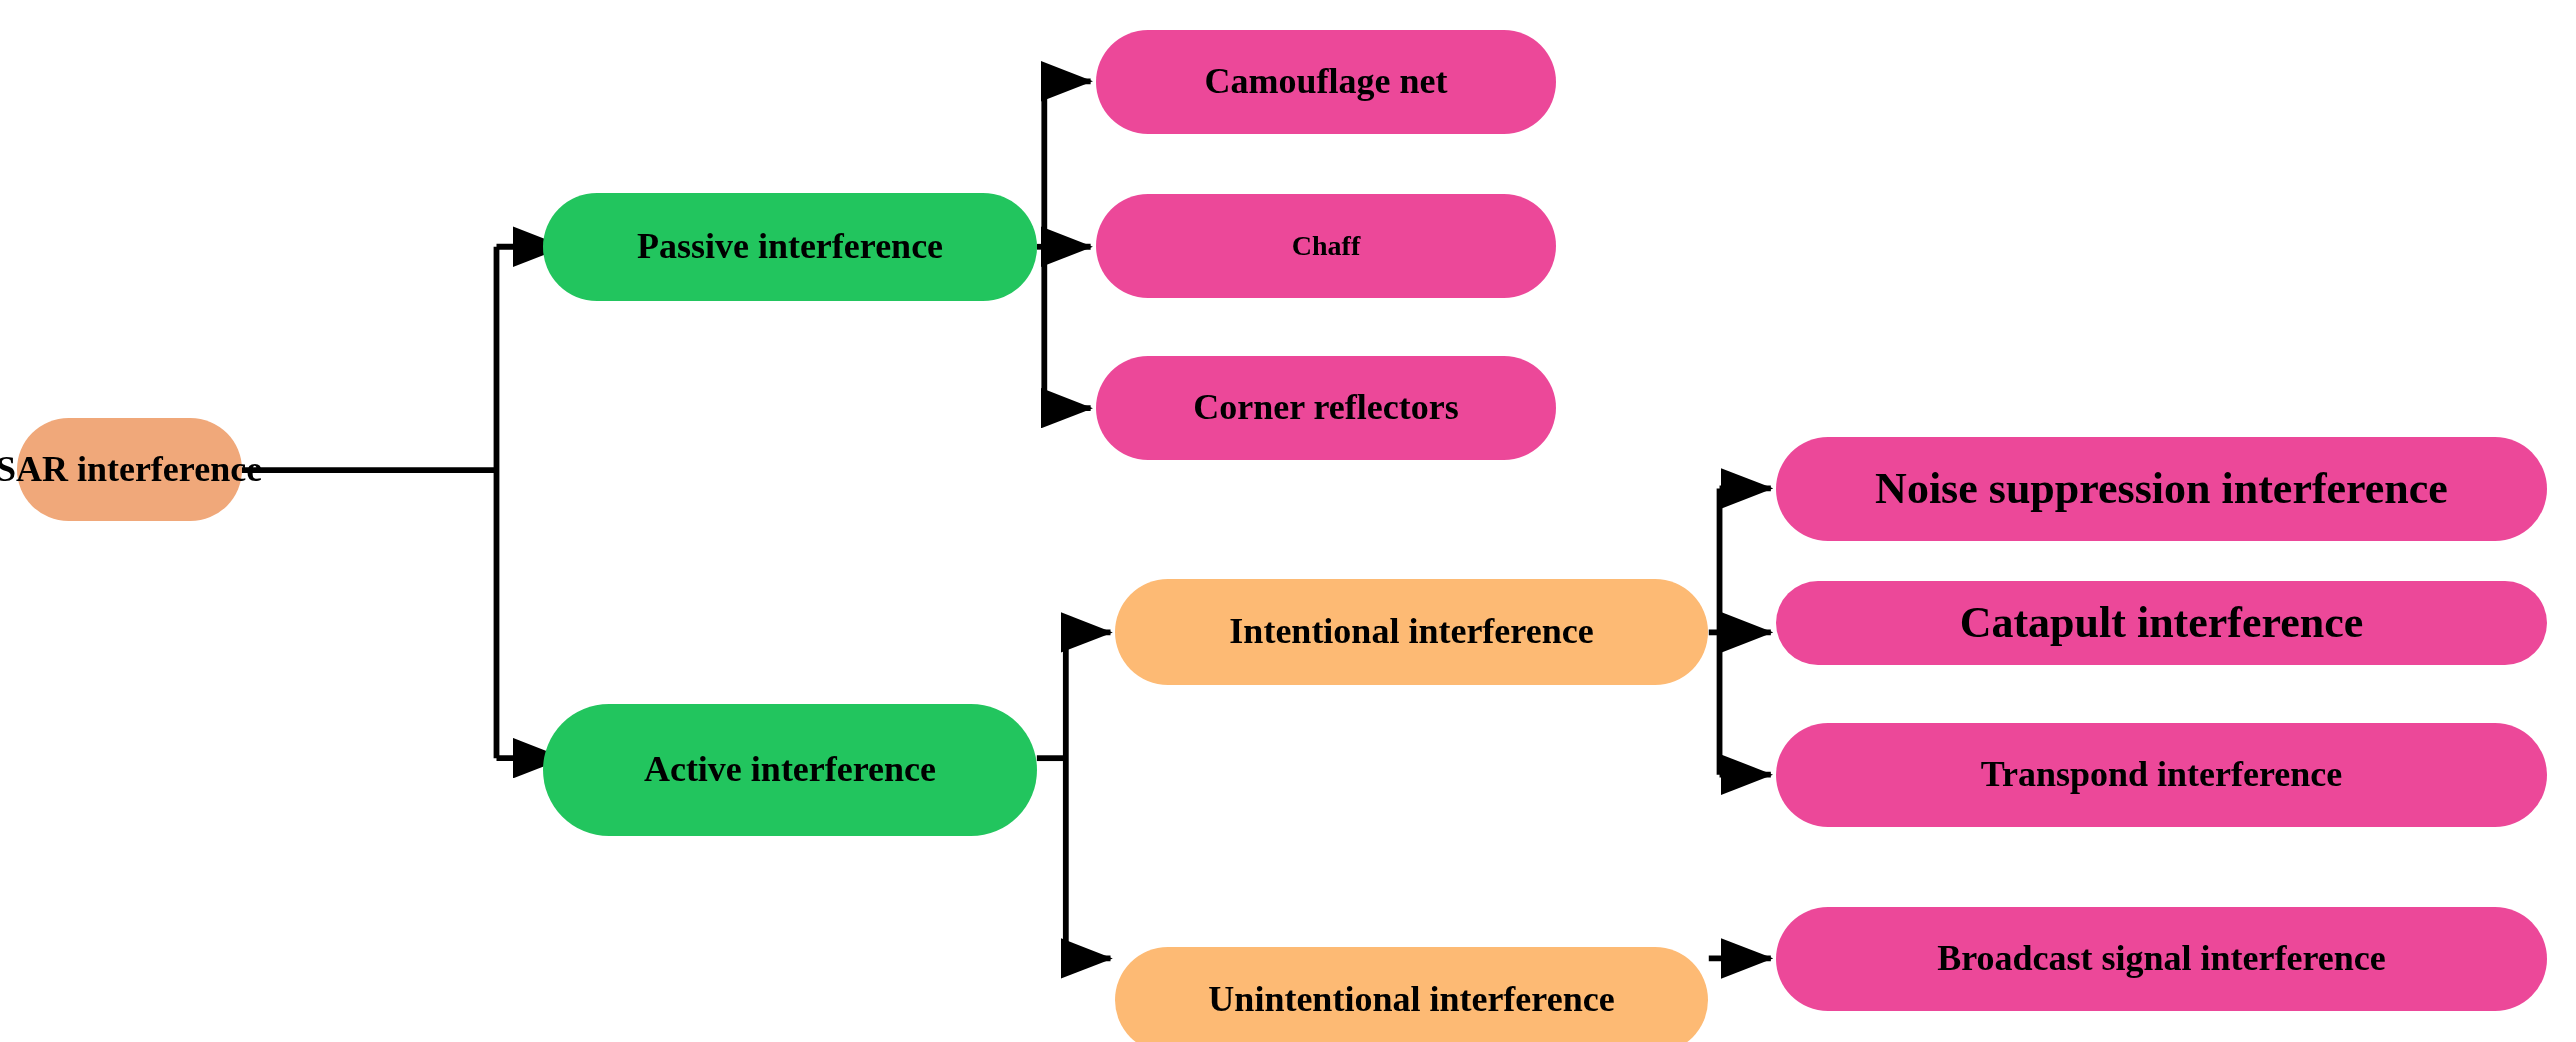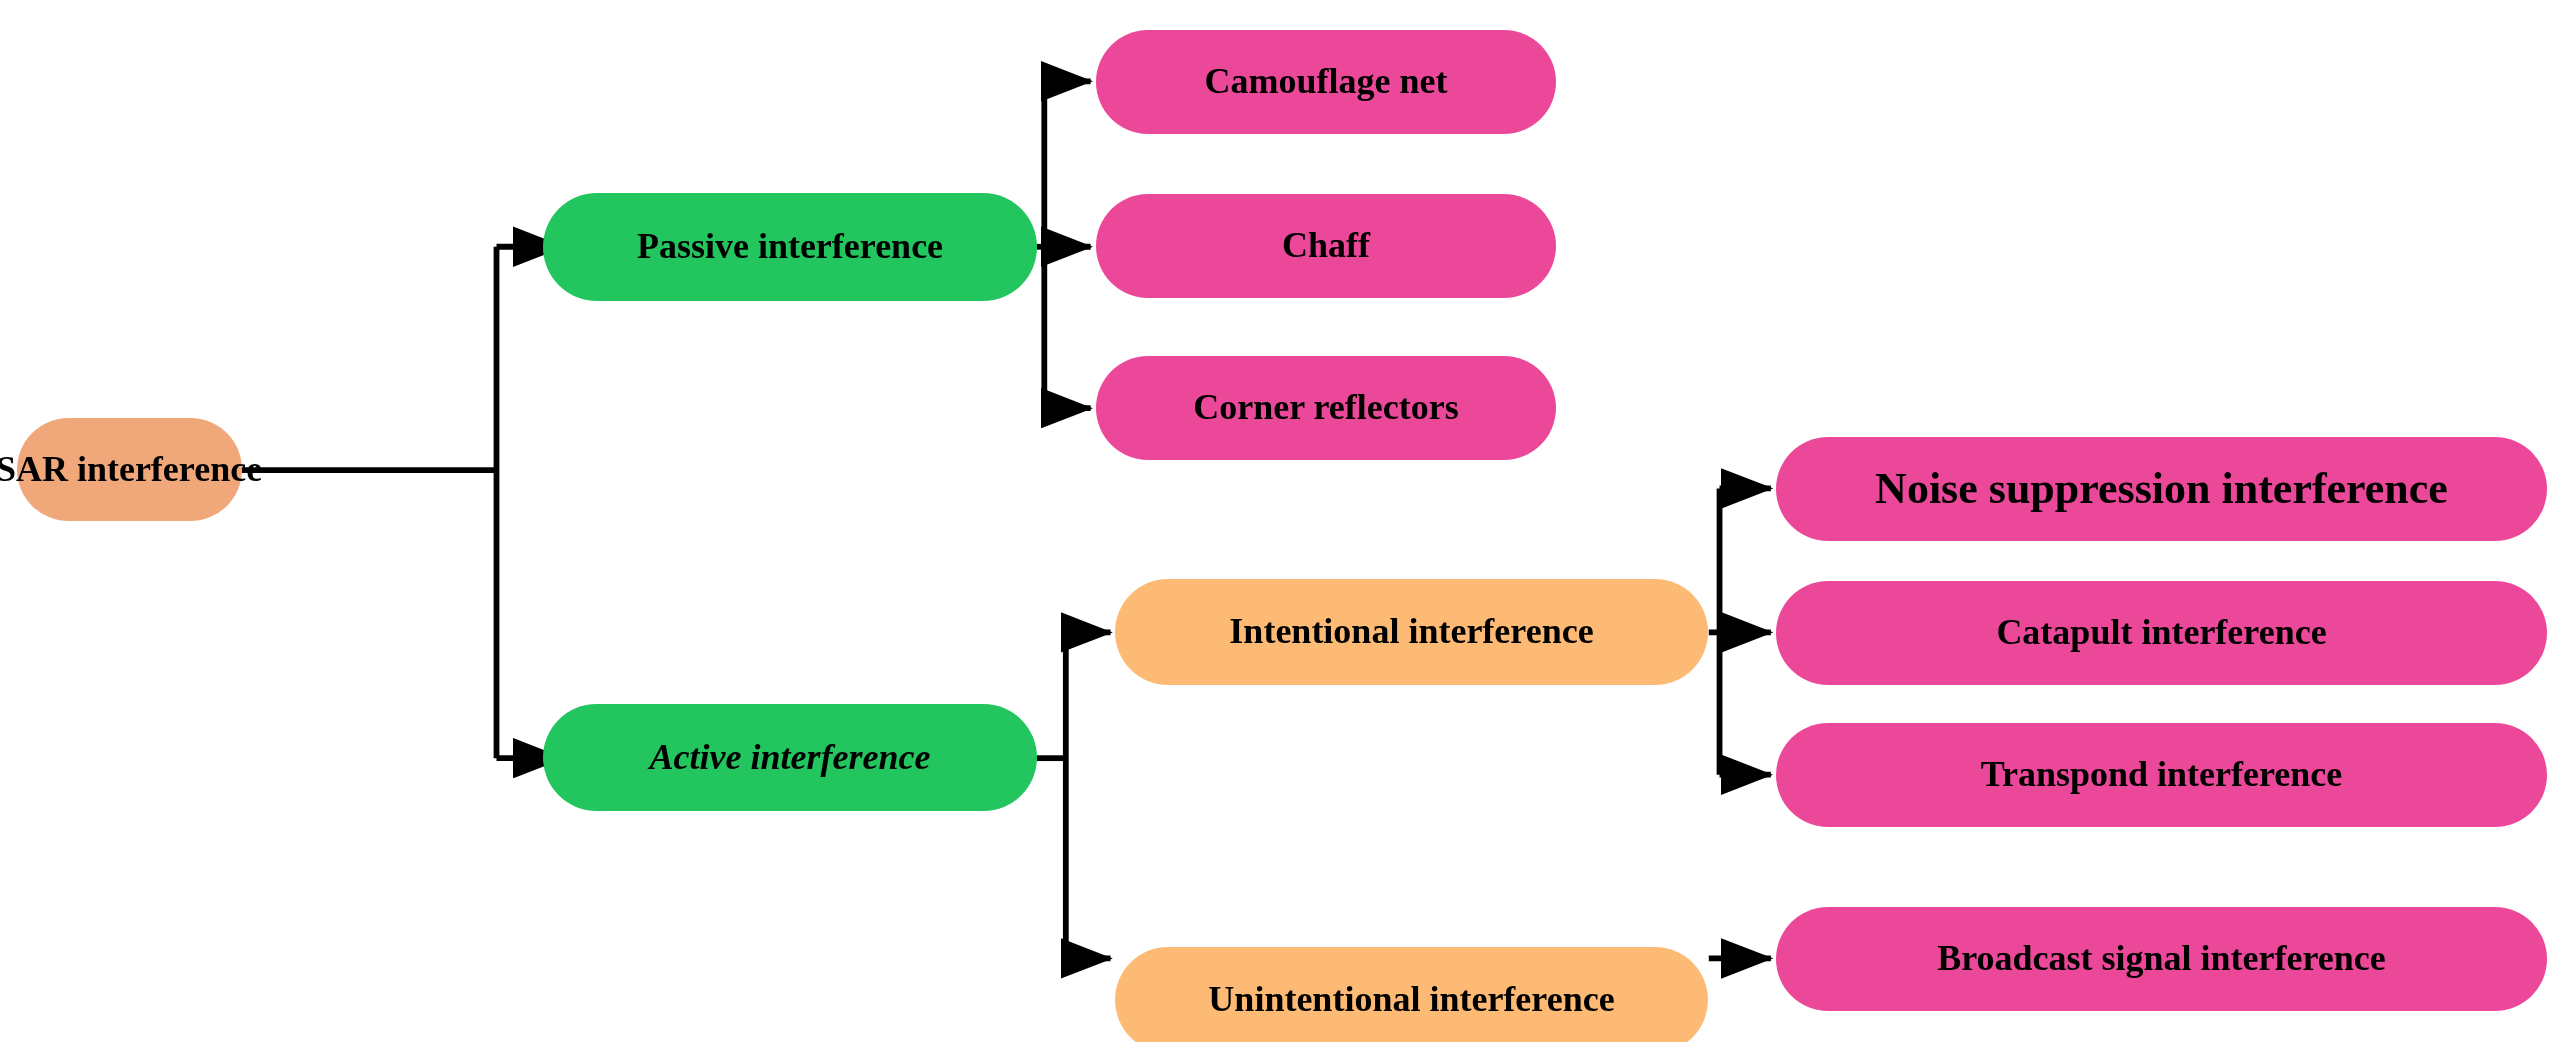--- a/index.html
+++ b/index.html
@@ -83,49 +83,49 @@
   </svg>
 
   <div class="node node-root" style="left:16.5px; top:418px; width:225px; height:103px; font-size:36px;">
     <span>SAR interference</span>
   </div>
 
   <div class="node node-l2" style="left:543px; top:193px; width:494px; height:108px; font-size:36px;">
     <span>Passive interference</span>
   </div>
 
-  <div class="node node-l2" style="left:543px; top:704px; width:494px; height:107px; font-size:36px;font-style:italic;">
+  <div class="node node-l2" style="left:543px; top:704px; width:494px; height:132px; font-size:36px;">
     <span>Active interference</span>
   </div>
 
   <div class="node node-leaf" style="left:1096px; top:30px; width:460px; height:104px; font-size:36px;">
     <span>Camouflage net</span>
   </div>
 
-  <div class="node node-leaf" style="left:1096px; top:194px; width:460px; height:104px; font-size:36px;">
+  <div class="node node-leaf" style="left:1096px; top:194px; width:460px; height:104px; font-size:28px;">
     <span>Chaff</span>
   </div>
 
   <div class="node node-leaf" style="left:1096px; top:356px; width:460px; height:104px; font-size:36px;">
     <span>Corner reflectors</span>
   </div>
 
   <div class="node node-l3pale" style="left:1115px; top:579px; width:593px; height:106px; font-size:36px;">
     <span>Intentional interference</span>
   </div>
 
   <div class="node node-l3pale" style="left:1115px; top:947px; width:593px; height:106px; font-size:36px;">
     <span>Unintentional interference</span>
   </div>
 
   <div class="node node-leaf" style="left:1776px; top:437px; width:771px; height:104px; font-size:44px;">
     <span>Noise suppression interference</span>
   </div>
 
-  <div class="node node-leaf" style="left:1776px; top:581px; width:771px; height:104px; font-size:36px;">
+  <div class="node node-leaf" style="left:1776px; top:581px; width:771px; height:84px; font-size:44px;">
     <span>Catapult interference</span>
   </div>
 
   <div class="node node-leaf" style="left:1776px; top:723px; width:771px; height:104px; font-size:36px;">
     <span>Transpond interference</span>
   </div>
 
   <div class="node node-leaf" style="left:1776px; top:907px; width:771px; height:104px; font-size:36px;">
     <span>Broadcast signal interference</span>
   </div>

